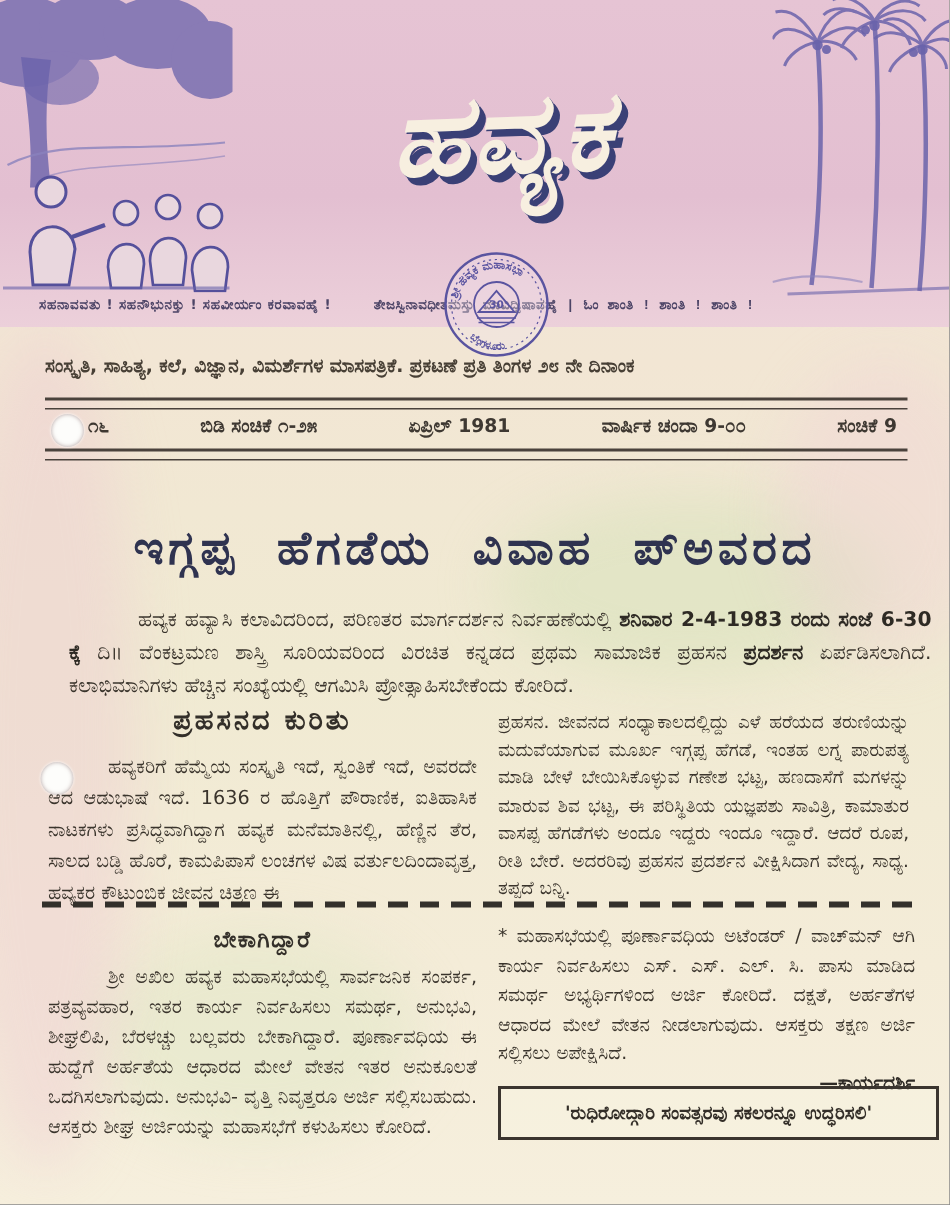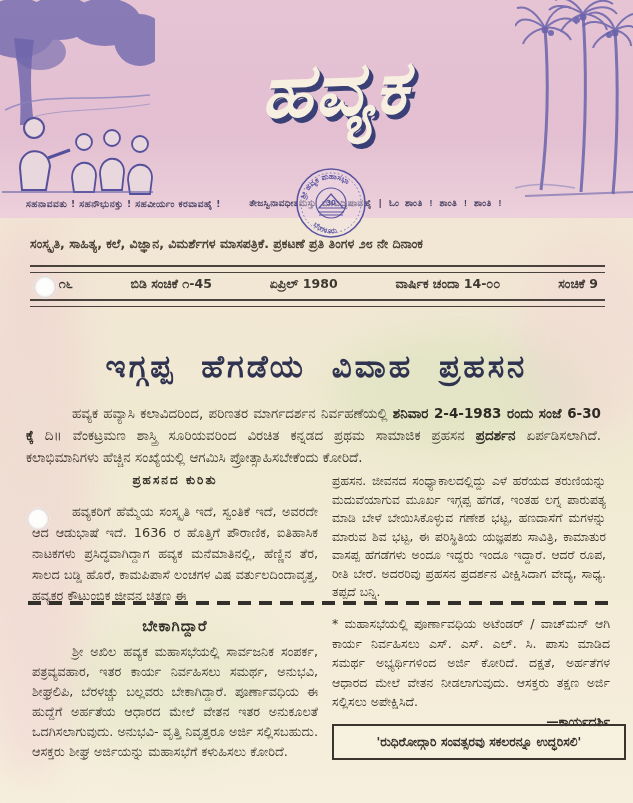--- a/index.html
+++ b/index.html
@@ -71,32 +71,32 @@
   .kicker{
     position:absolute;left:30px;top:318px;width:573px;
     text-align:center;font-size:16.5px;color:#3d3a48;letter-spacing:.5px;
   }
   .headline{
     position:absolute;left:20px;top:348px;width:593px;
     text-align:center;font-size:31px;font-weight:bold;color:#2f3350;
     letter-spacing:3px;word-spacing:12px;
   }
   .lead-para{
-    position:absolute;left:26px;top:402px;width:575px;
+    position:absolute;left:46px;top:402px;width:575px;
     font-size:13.5px;line-height:22px;text-align:justify;text-indent:46px;
     color:#3a342c;
   }
   .lead-para b{color:#2e2a24;}
 
   
   .col{position:absolute;text-align:justify;font-size:12.8px;color:#3a342c;}
   .about-left{left:32px;top:470px;width:286px;line-height:21px;}
   .about-right{left:332px;top:472px;width:274px;line-height:18.5px;font-size:12.3px;}
   .sec-head{
-    text-align:center;font-weight:bold;font-size:12px;color:#332f29;
+    text-align:center;font-weight:bold;font-size:18px;color:#332f29;
     letter-spacing:2px;margin-bottom:10px;text-indent:0;
   }
   .col p{margin:0;text-indent:40px;}
 
   .dash-rule{
     position:absolute;left:28px;top:601px;width:580px;height:4px;
     background:repeating-linear-gradient(90deg,#33302b 0 13px,transparent 13px 21px);
   }
 
   
@@ -217,31 +217,31 @@
       <textPath href="#arcBot" startOffset="22%">ಬೆಂಗಳೂರು</textPath>
     </text>
     <text x="37" y="41" font-size="7" fill="#5a54a0" text-anchor="middle" font-weight="bold">30</text>
   </svg>
 
   <div class="tagline">ಸಂಸ್ಕೃತಿ, ಸಾಹಿತ್ಯ, ಕಲೆ, ವಿಜ್ಞಾನ, ವಿಮರ್ಶೆಗಳ ಮಾಸಪತ್ರಿಕೆ.  ಪ್ರಕಟಣೆ ಪ್ರತಿ ತಿಂಗಳ ೨೮ ನೇ ದಿನಾಂಕ</div>
 
   <div class="dbl-rule rule-a"></div>
   <div class="info-row">
     <span>ಪುಟ ೧೬</span>
-    <span>ಬಿಡಿ ಸಂಚಿಕೆ ೧-45</span>
-    <span>ಏಪ್ರಿಲ್ 1980</span>
-    <span>ವಾರ್ಷಿಕ ಚಂದಾ 14-೦೦</span>
+    <span>ಬಿಡಿ ಸಂಚಿಕೆ ೧-೨೫</span>
+    <span>ಏಪ್ರಿಲ್ 1981</span>
+    <span>ವಾರ್ಷಿಕ ಚಂದಾ 9-೦೦</span>
     <span>ಸಂಚಿಕೆ 9</span>
   </div>
   <div class="dbl-rule rule-b"></div>
 
   <div class="punch punch-1"></div>
   <div class="punch punch-2"></div>
 
-  <div class="headline">ಇಗ್ಗಪ್ಪ ಹೆಗಡೆಯ ವಿವಾಹ ಪ್ರಹಸನ</div>
+  <div class="headline">ಇಗ್ಗಪ್ಪ ಹೆಗಡೆಯ ವಿವಾಹ ಪ್ಅವರದ</div>
 
   <div class="lead-para">
     <span>ಹವ್ಯಕ ಹವ್ಯಾಸಿ ಕಲಾವಿದರಿಂದ, ಪರಿಣತರ ಮಾರ್ಗದರ್ಶನ ನಿರ್ವಹಣೆಯಲ್ಲಿ </span><b>ಶನಿವಾರ 2-4-1983 ರಂದು ಸಂಜೆ 6-30 ಕ್ಕೆ</b><span> ದಿ॥ ವೆಂಕಟ್ರಮಣ ಶಾಸ್ತ್ರಿ ಸೂರಿಯವರಿಂದ ವಿರಚಿತ ಕನ್ನಡದ ಪ್ರಥಮ ಸಾಮಾಜಿಕ ಪ್ರಹಸನ </span><b>ಪ್ರದರ್ಶನ</b><span> ಏರ್ಪಡಿಸಲಾಗಿದೆ.  ಕಲಾಭಿಮಾನಿಗಳು ಹೆಚ್ಚಿನ ಸಂಖ್ಯೆಯಲ್ಲಿ ಆಗಮಿಸಿ ಪ್ರೋತ್ಸಾಹಿಸಬೇಕೆಂದು ಕೋರಿದೆ.</span>
   </div>
 
   <div class="col about-left">
     <div class="sec-head">ಪ್ರಹಸನದ ಕುರಿತು</div>
     <p>ಹವ್ಯಕರಿಗೆ ಹೆಮ್ಮೆಯ ಸಂಸ್ಕೃತಿ ಇದೆ, ಸ್ವಂತಿಕೆ ಇದೆ, ಅವರದೇ ಆದ ಆಡುಭಾಷೆ ಇದೆ. 1636 ರ ಹೊತ್ತಿಗೆ ಪೌರಾಣಿಕ, ಐತಿಹಾಸಿಕ ನಾಟಕಗಳು ಪ್ರಸಿದ್ಧವಾಗಿದ್ದಾಗ ಹವ್ಯಕ ಮನೆಮಾತಿನಲ್ಲಿ, ಹೆಣ್ಣಿನ ತೆರ, ಸಾಲದ ಬಡ್ಡಿ ಹೊರೆ, ಕಾಮಪಿಪಾಸೆ ಲಂಚಗಳ ವಿಷ ವರ್ತುಲದಿಂದಾವೃತ್ತ, ಹವ್ಯಕರ ಕೌಟುಂಬಿಕ ಜೀವನ ಚಿತ್ರಣ ಈ</p>
   </div>
   <div class="col about-right">

